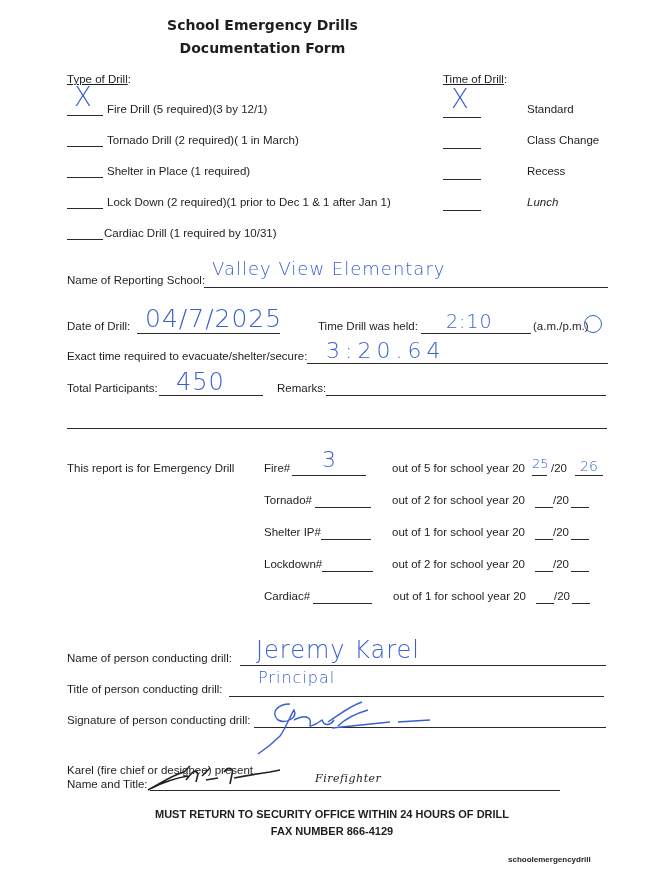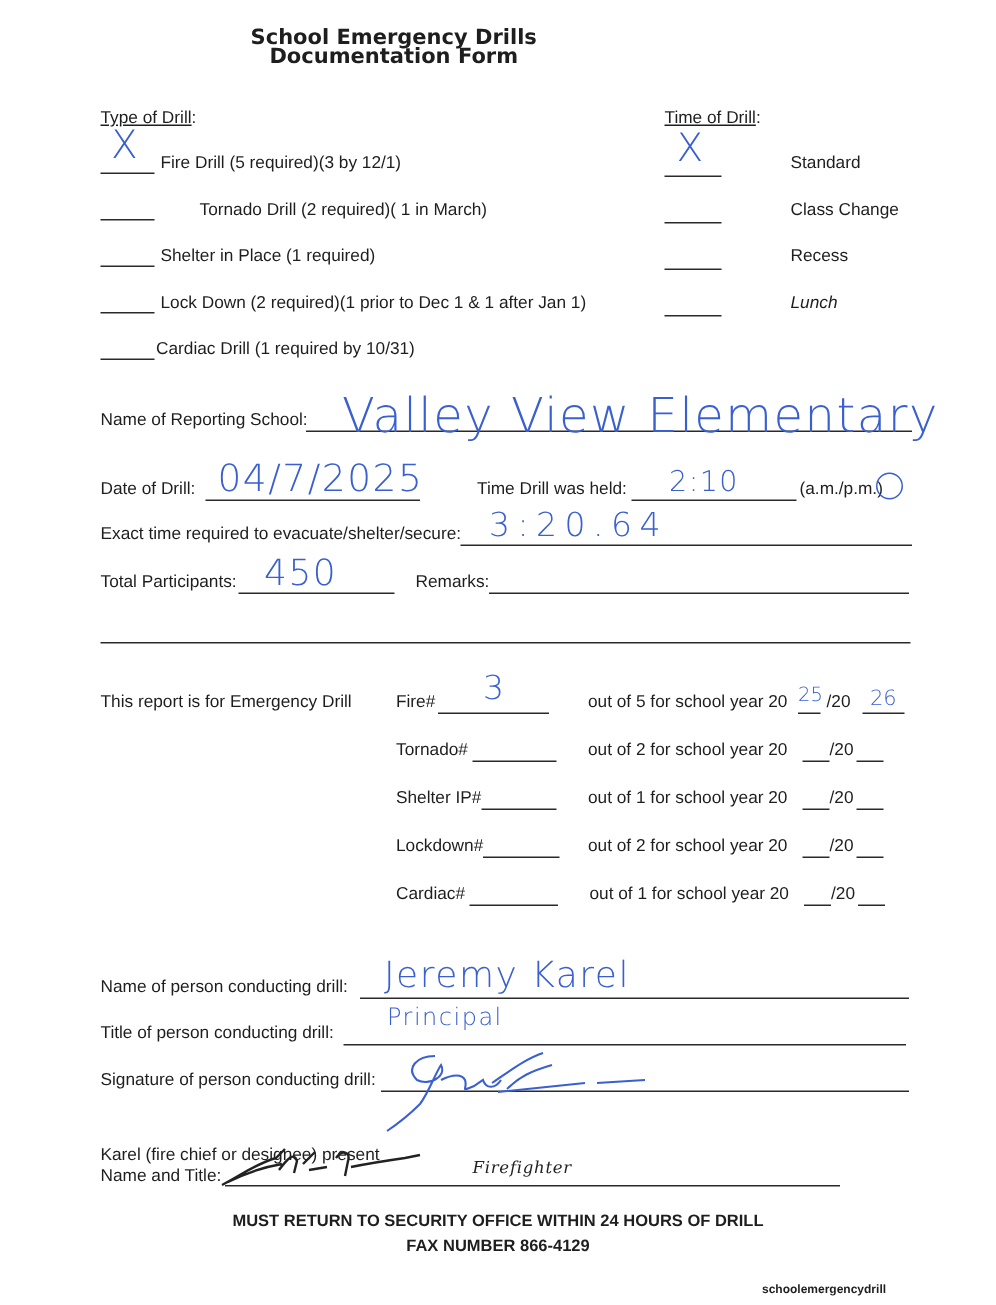--- a/index.html
+++ b/index.html
@@ -11,33 +11,33 @@
   .line { position: absolute; border-bottom: 1px solid #2a2a2a; height: 0; }
   .hand { position: absolute; white-space: nowrap; color: #3a5fd0; font-family: "DejaVu Sans", sans-serif; font-weight: 300; letter-spacing: 1px; }
   .bold { font-weight: bold; }
   .center { text-align: center; width: 664px; left: 0; }
   .small { font-size: 8px; }
 </style>
 </head>
 <body>
 
 <div class="abs title" style="top:17px;">School Emergency Drills</div>
-<div class="abs title" style="top:30px;text-align:center;">Documentation Form</div>
+<div class="abs title" style="top:40px;text-align:center;">Documentation Form</div>
 
 <div class="abs" style="left:67px;top:73px;"><span class="u">Type of Drill</span><span>:</span></div>
 <div class="abs" style="left:443px;top:73px;"><span class="u">Time of Drill</span><span>:</span></div>
 
 <div>
   <div class="line" style="left:67px;top:115px;width:36px;"></div>
   <div class="hand" style="left:74px;top:82px;font-size:26px;">X</div>
   <div class="abs" style="left:107px;top:103px;">Fire Drill (5 required)(3 by  12/1)</div>
 </div>
 <div>
   <div class="line" style="left:67px;top:146px;width:36px;"></div>
-  <div class="abs" style="left:107px;top:134px;margin-left:26px;">Tornado Drill (2 required)(  1 in March)</div>
+  <div class="abs" style="left:107px;top:134px;">Tornado Drill (2 required)(  1 in March)</div>
 </div>
 <div>
   <div class="line" style="left:67px;top:177px;width:36px;"></div>
   <div class="abs" style="left:107px;top:165px;">Shelter in Place (1 required)</div>
 </div>
 <div>
   <div class="line" style="left:67px;top:208px;width:36px;"></div>
   <div class="abs" style="left:107px;top:196px;">Lock Down (2 required)(1 prior to Dec 1 &amp; 1 after Jan 1)</div>
 </div>
 <div>
@@ -58,21 +58,21 @@
   <div class="line" style="left:443px;top:179px;width:38px;"></div>
   <div class="abs" style="left:527px;top:165px;">Recess</div>
 </div>
 <div>
   <div class="line" style="left:443px;top:210px;width:38px;"></div>
   <div class="abs" style="left:527px;top:196px;font-style:italic;">Lunch</div>
 </div>
 
 <div class="abs" style="left:67px;top:274px;">Name of Reporting School:</div>
 <div class="line" style="left:204px;top:287px;width:404px;"></div>
-<div class="hand" style="left:228px;top:258px;font-size:32px;">Valley View Elementary</div>
+<div class="hand" style="left:212px;top:258px;font-size:18px;">Valley View Elementary</div>
 
 <div class="abs" style="left:67px;top:320px;">Date of Drill:</div>
 <div class="line" style="left:137px;top:333px;width:143px;"></div>
 <div class="hand" style="left:145px;top:304px;font-size:25px;">04/7/2025</div>
 
 <div class="abs" style="left:318px;top:320px;">Time Drill was held:</div>
 <div class="line" style="left:421px;top:333px;width:110px;"></div>
 <div class="hand" style="left:446px;top:310px;font-size:19px;">2:10</div>
 <div class="abs" style="left:533px;top:320px;">(a.m./p.m.)</div>
 <div class="abs" style="left:584px;top:315px;width:16px;height:16px;border:1.2px solid #3a5fd0;border-radius:50%;"></div>

